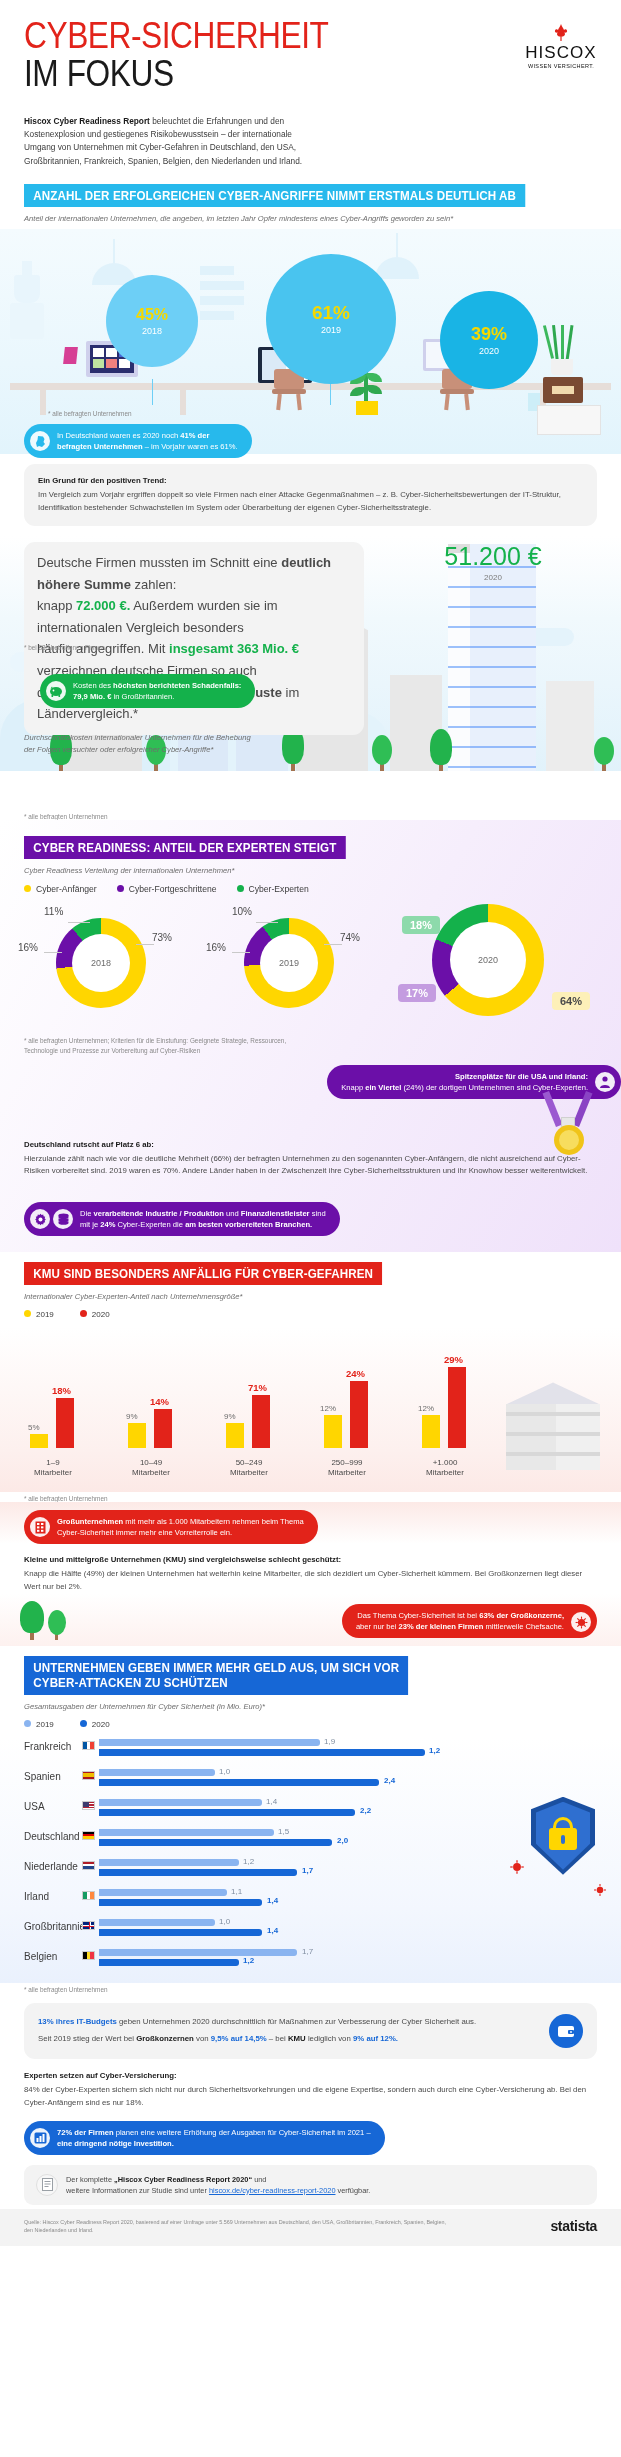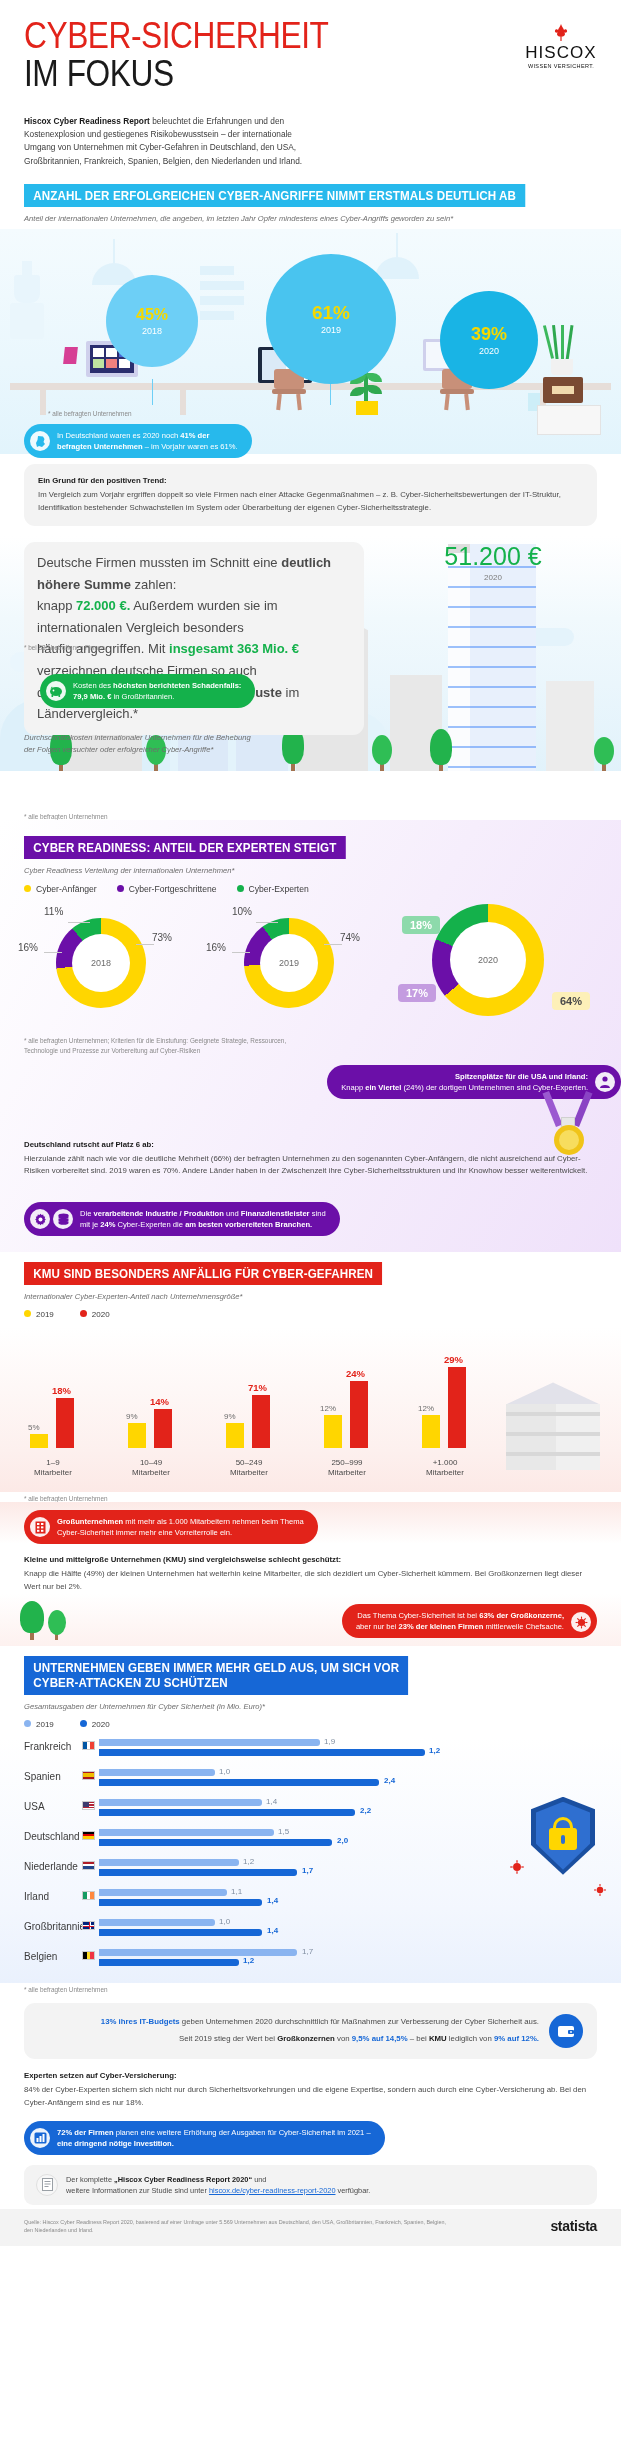--- a/index.html
+++ b/index.html
@@ -780,21 +780,21 @@
         <div class="hb hb19" style="left:99px;width:198px;"></div>
         <div class="hval hval19" style="left:302px;">1,7</div>
         <div class="hb hb20" style="left:99px;width:140px;"></div>
         <div class="hval hval20" style="left:243px;">1,2</div>
       </div>
     </div>
 
     <div class="footnote" style="margin-top:3px;">* alle befragten Unternehmen</div>
 
     <div class="graybox" style="margin-top:10px;display:flex;gap:10px;align-items:center;">
-      <div style="flex:1;text-align:right;">
+      <div style="flex:1;">
         <div><b style="color:#1667d6">13% ihres IT-Budgets</b><span> geben Unternehmen 2020 durchschnittlich für Maßnahmen zur Verbesserung der Cyber Sicherheit aus.</span></div>
         <div style="margin-top:4px;"><span>Seit 2019 stieg der Wert bei </span><b>Großkonzernen</b><span> von </span><b style="color:#1667d6">9,5% auf 14,5%</b><span> – bei </span><b>KMU</b><span> lediglich von </span><b style="color:#1667d6">9% auf 12%.</b></div>
       </div>
       <div style="width:34px;height:34px;border-radius:50%;background:#1667d6;flex:0 0 34px;display:flex;align-items:center;justify-content:center;">
         <svg width="18" height="15" viewBox="0 0 18 15">
             <rect x="1" y="3" width="16" height="11" rx="2" fill="#fff"></rect>
             <rect x="11" y="7" width="6" height="4" rx="1" fill="#1667d6"></rect>
             <circle cx="14" cy="9" r="0.9" fill="#fff"></circle>
           </svg>
       </div>

